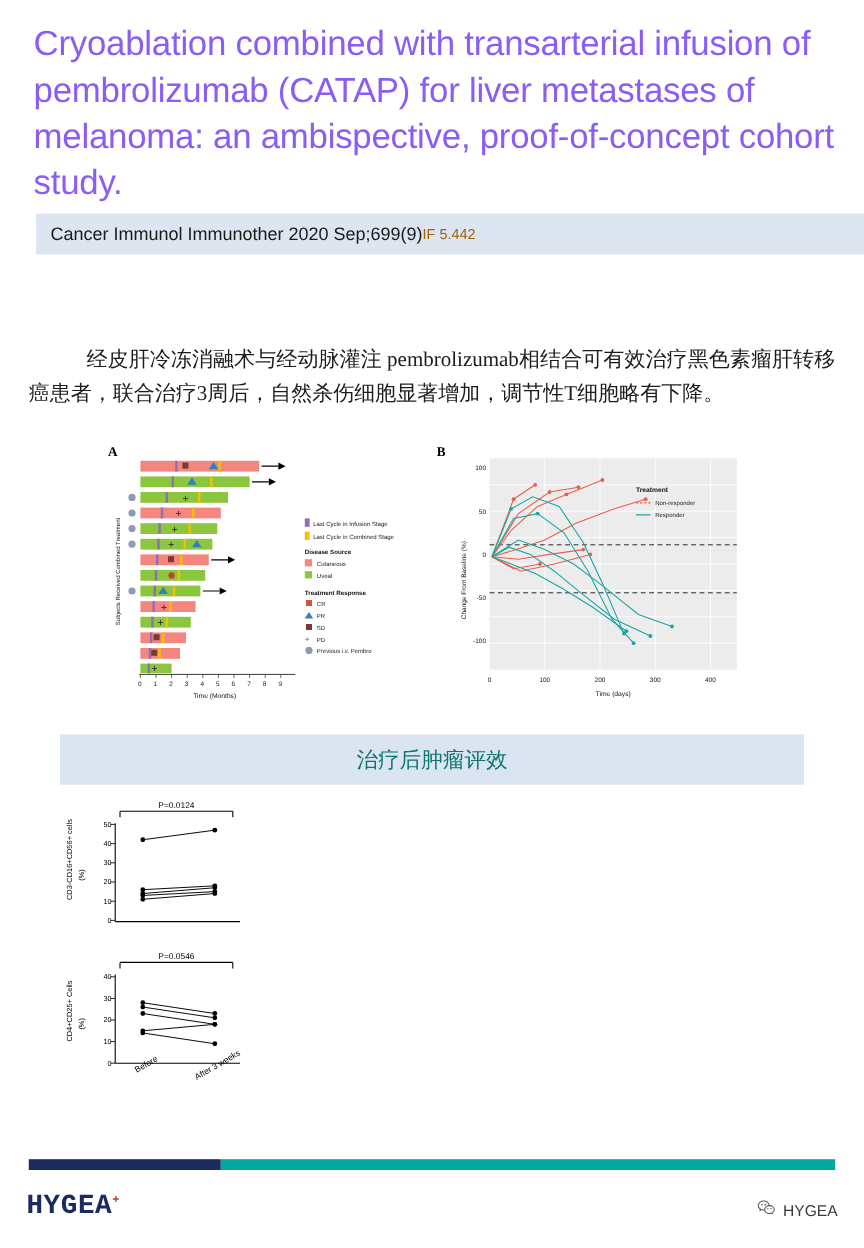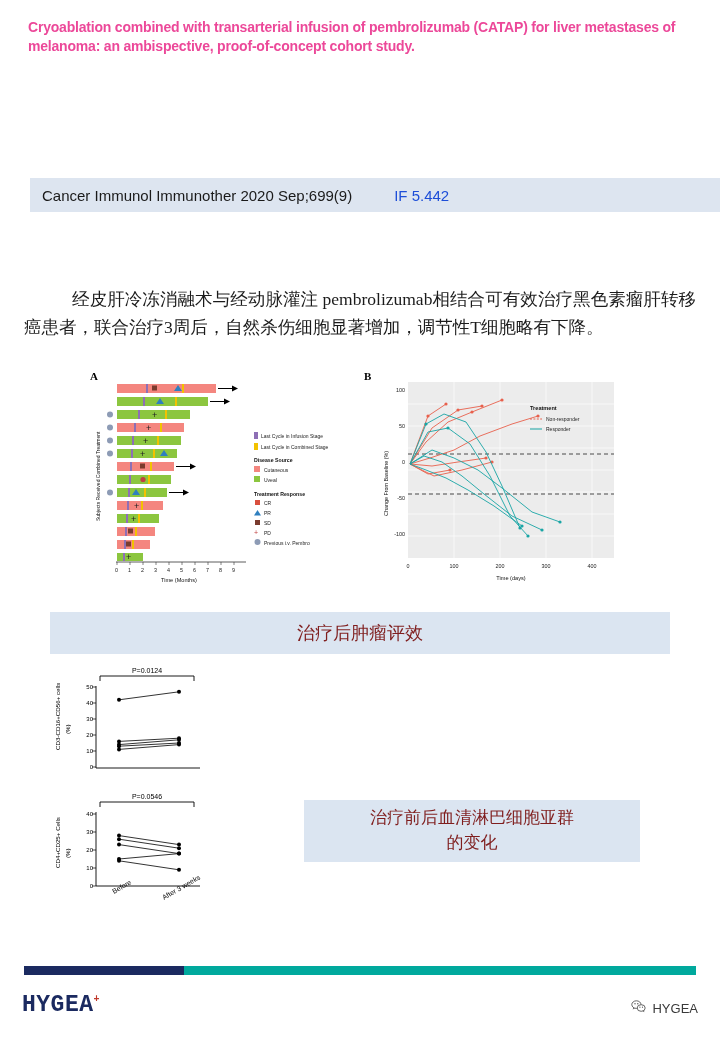--- a/index.html
+++ b/index.html
@@ -10,36 +10,36 @@
     font-family:"Liberation Sans", sans-serif;
     color:#1a1a1a;
     position:relative;
     overflow:hidden;
   }
   .page { position:relative; width:720px; height:1040px; }
 
   
   .title {
     position:absolute; left:28px; top:18px; width:668px;
-    font-size:14px; font-weight:bold; line-height:1.33;
+    font-size:29px; font-weight:normal; line-height:1.33;
     letter-spacing:-0.2px;
-    color:#ec4899;
+    color:#8b5cf6;
   }
 
   
   .journal-bar {
     position:absolute; left:30px; top:178px; width:692px; height:34px;
     background:#dde5f0;
     display:flex; align-items:center;
   }
   .journal-cite {
     font-size:15px; color:#1a1a1a; padding-left:12px;
   }
   .journal-if {
-    font-size:15px; color:#1d4ed8; margin-left:42px; font-weight:normal;
+    font-size:12px; color:#a16207; font-weight:normal;
   }
 
   
   .abstract {
     position:absolute; left:24px; top:246px; width:672px;
     font-family:"Liberation Serif", serif;
     font-size:17.5px; line-height:1.62; color:#1b1b1b;
     text-align:justify;
     margin-top:39px;
   }
@@ -52,21 +52,21 @@
   }
   .panelA { position:absolute; left:0; top:0; width:272px; height:234px; }
   .panelB { position:absolute; left:276px; top:0; width:272px; height:234px; }
 
   
   .caption-box {
     position:absolute;
     background:#dbe5f1;
     display:flex; align-items:center; justify-content:center;
     font-family:"Liberation Serif", serif;
-    color:#7f1d1d;
+    color:#0f766e;
     text-align:center;
     line-height:1.45;
   }
   #caption-tumor { left:50px; top:612px; width:620px; height:42px; font-size:18px; }
   #caption-lymph { left:304px; top:800px; width:336px; height:62px; font-size:17px; }
 
   
   .figbottom {
     position:absolute; left:44px; top:662px; width:250px; height:260px;
   }
@@ -452,26 +452,20 @@
           <circle cx="75" cy="198.8" r="2"></circle>
             <circle cx="135" cy="207.8" r="2"></circle>
         </g>
 
         <text transform="translate(70,232) rotate(-30)" font-size="7" fill="#000" font-family="Liberation Sans, sans-serif">Before</text>
         <text transform="translate(120,238) rotate(-30)" font-size="7" fill="#000" font-family="Liberation Sans, sans-serif">After 3 weeks</text>
       </g>
     </svg>
   </div>
 
-  <div class="caption-box" id="caption-lymph">
-    <div>
-      <div>治疗前后血清淋巴细胞亚群</div>
-      <div>的变化</div>
-    </div>
-  </div>
 
   <div class="footer-rule">
     <div class="left"></div>
     <div class="right"></div>
   </div>
 
   <div class="footer">
     <div class="logo"><span>HYGEA</span><sup>+</sup></div>
     <div class="wechat">
       <span class="wechat-icon">

